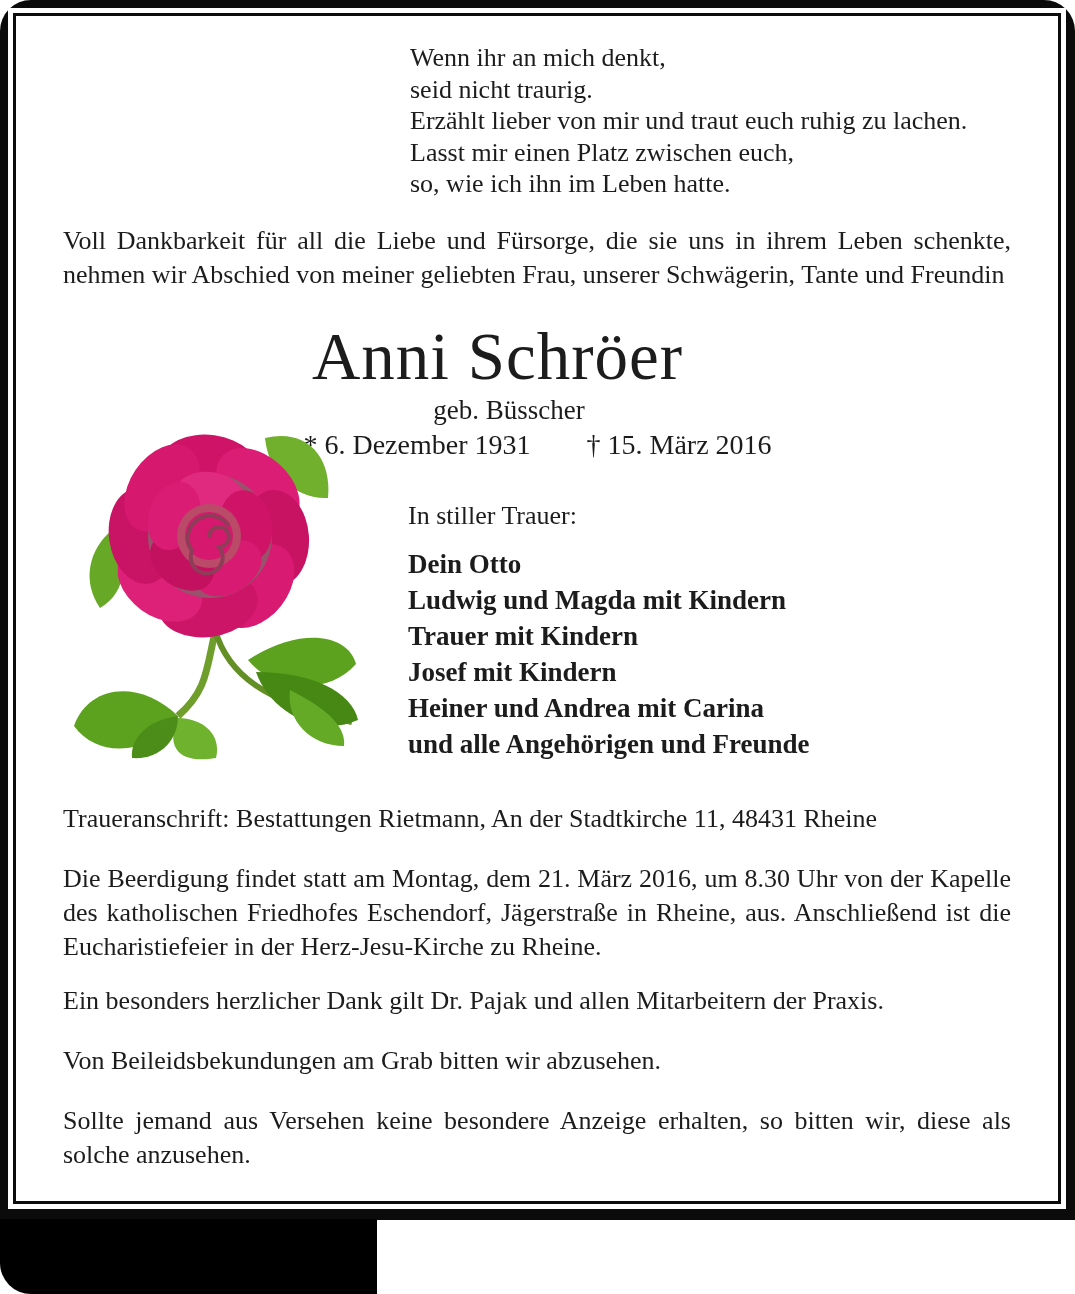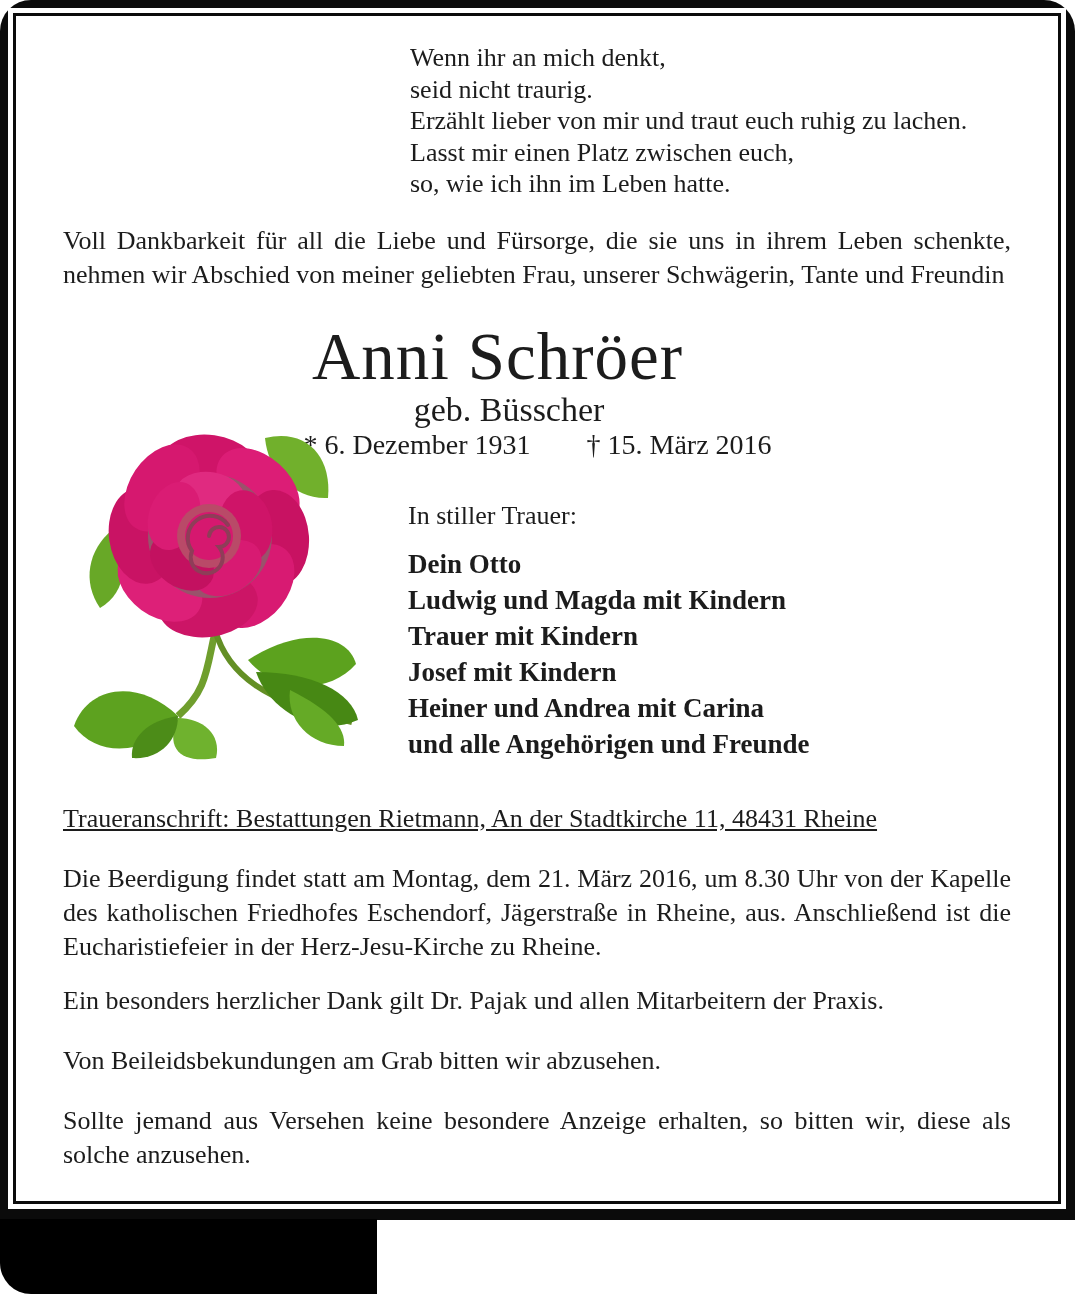--- a/index.html
+++ b/index.html
@@ -56,21 +56,21 @@
     font-size: 67px;
     font-weight: 400;
     line-height: 76px;
     letter-spacing: 1px;
   }
   .birthname {
     position: absolute;
     left: 0; top: 394px;
     width: 1018px;
     text-align: center;
-    font-size: 34px;
+    font-size: 27px;
     line-height: 32px;
   }
   .dates {
     position: absolute;
     left: 0; top: 428px;
     width: 1075px;
     display: flex;
     justify-content: center;
     gap: 56px;
     font-size: 28px;
@@ -97,21 +97,21 @@
     white-space: nowrap;
   }
   .para {
     position: absolute;
     left: 63px;
     width: 948px;
     font-size: 26px;
     line-height: 34px;
   }
   .justify { text-align: justify; }
-  .address   { top: 802px; text-decoration: underline; }
+  .address   { top: 802px; }
   .funeral   { top: 862px; }
   .thanks    { top: 984px; }
   .condolence{ top: 1044px; }
   .apology   { top: 1104px; }
   
   .redaction {
     position: absolute;
     left: 0; top: 1219px;
     width: 377px;
     height: 75px;

